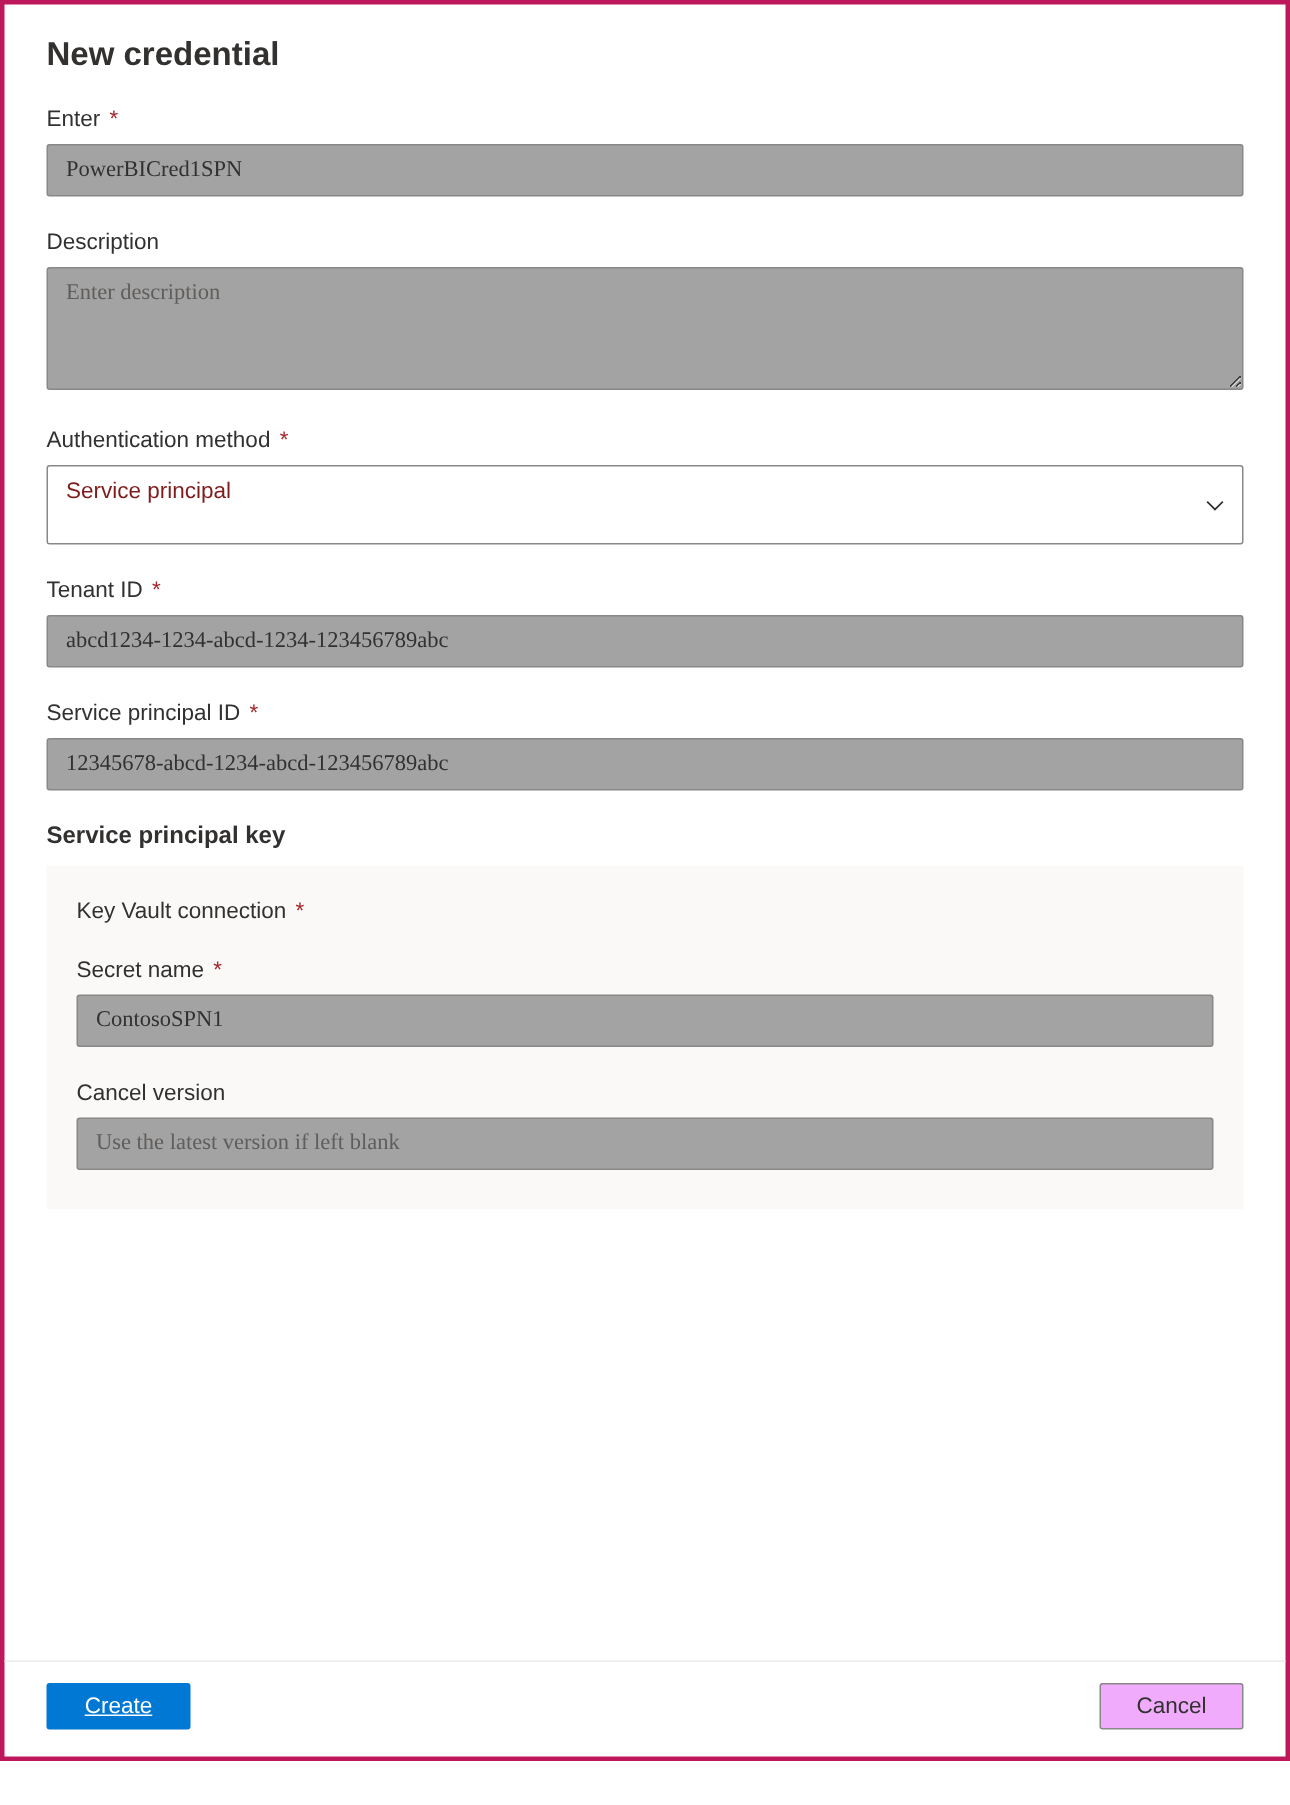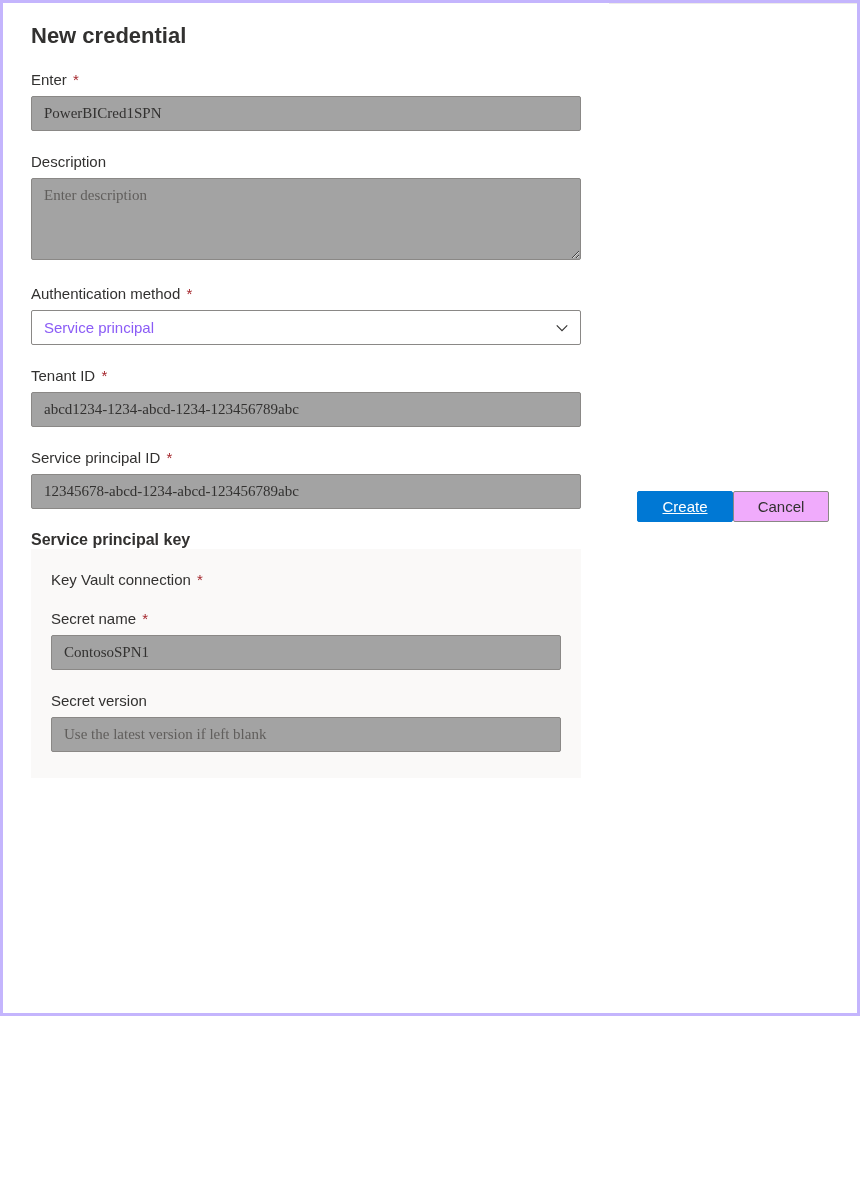--- a/index.html
+++ b/index.html
@@ -5,24 +5,24 @@
     * { box-sizing: border-box; margin: 0; padding: 0; }
     html, body { height: 100%; }
     body {
       font-family: "Segoe UI", -apple-system, BlinkMacSystemFont, sans-serif;
       font-size: 14px;
       color: #323130;
       background: #ffffff;
     }
     .window {
       width: 860px;
-      height: 1016px;
-      border: 3px solid #c4b5fd;
+      height: 1174px;
+      border: 3px solid #be185d;
       display: flex;
-      flex-direction: row;
+      flex-direction: column;
       background: #fff;
     }
     .content {
       flex: 1 1 auto;
       padding: 20px 28px 0 28px;
       overflow: auto;
     }
     h1.page-title {
       font-size: 22px;
       font-weight: 600;
@@ -62,22 +62,22 @@
     }
     .select-wrapper {
       position: relative;
       width: 100%;
     }
     .select-display {
       width: 100%;
       border: 1px solid #8a8886;
       background: #fff;
       font-size: 15px;
-      color: #8b5cf6;
-      padding: 8px 34px 8px 12px;
+      color: #7f1d1d;
+      padding: 8px 34px 26px 12px;
       border-radius: 2px;
       cursor: pointer;
       user-select: none;
       min-height: 34px;
       display: flex;
       align-items: center;
     }
     .chevron-down {
       position: absolute;
       right: 12px;
@@ -87,21 +87,21 @@
     }
     .chevron-down svg {
       width: 14px;
       height: 14px;
       display: block;
     }
     .section-label {
       font-size: 16px;
       font-weight: 600;
       color: #323130;
-      margin-bottom: 0;
+      margin-bottom: 10px;
     }
     .nested-card {
       background: #faf9f8;
       padding: 22px 20px 26px 20px;
     }
     .nested-card .field-group:last-child {
       margin-bottom: 0;
     }
     .footer {
       flex: 0 0 auto;
@@ -189,21 +189,21 @@
         </div>
 
         <div class="field-group">
           <label class="field-label">
             <span>Secret name</span><span class="req"> *</span>
           </label>
           <input type="text" value="ContosoSPN1" style="">
         </div>
 
         <div class="field-group">
-          <label class="field-label">Secret version</label>
+          <label class="field-label">Cancel version</label>
           <input type="text" placeholder="Use the latest version if left blank" style="">
         </div>
 
       </div>
     </div>
 
   </div>
 
   <div class="footer">
     <button class="btn btn-primary">Create</button>

